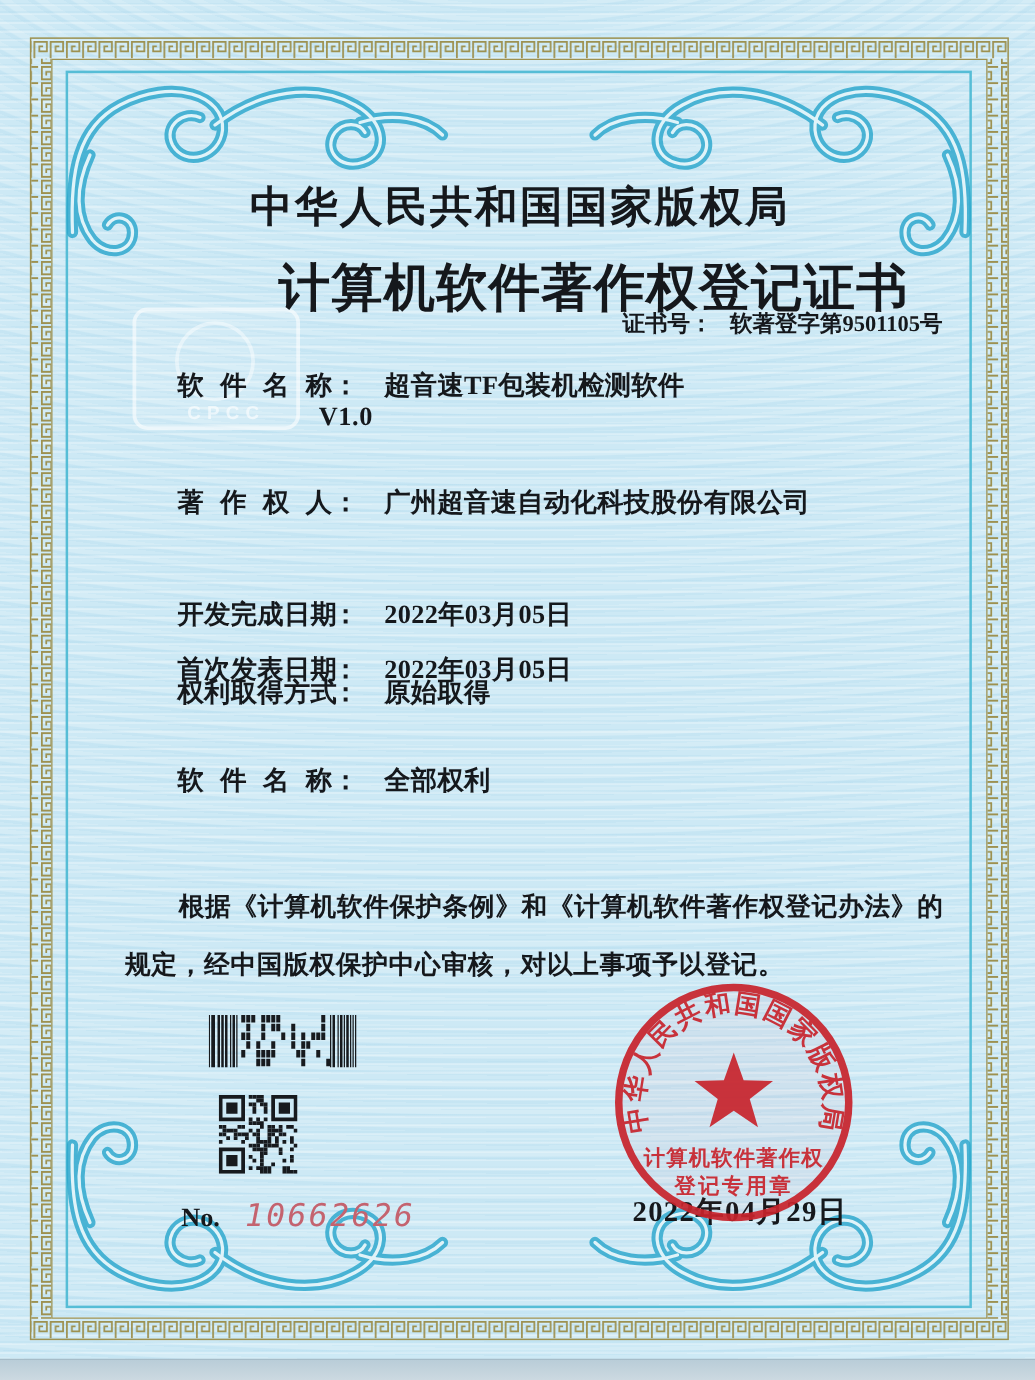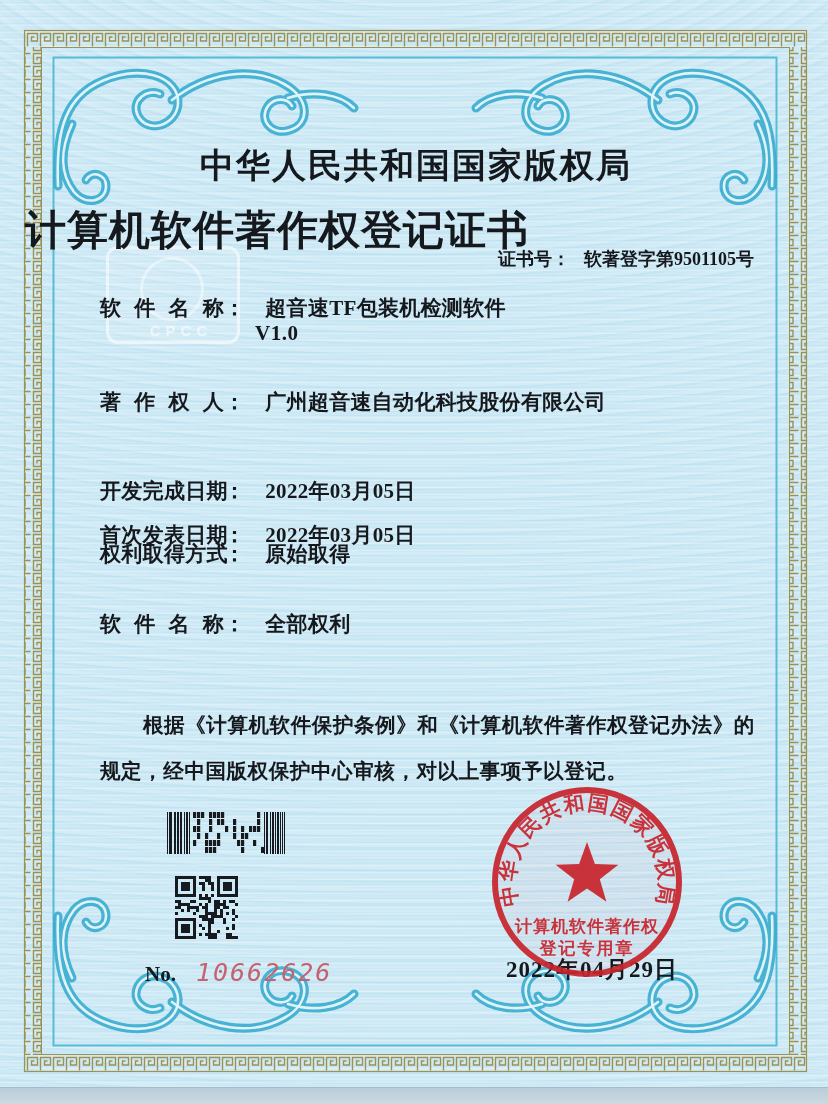--- a/index.html
+++ b/index.html
@@ -6,25 +6,25 @@
   .page{
     position:relative;width:828px;height:1104px;overflow:hidden;
     font-family:"Liberation Serif","DejaVu Serif",serif;color:#15181c;
     background:
       repeating-linear-gradient(0deg, rgba(255,255,255,.26) 0 1px, rgba(170,215,236,.22) 2px 3px, rgba(255,255,255,0) 3px 7px),
       repeating-radial-gradient(900px 420px at 50% -120px, rgba(255,255,255,.14) 0 7px, rgba(136,196,226,.10) 9px 13px, rgba(255,255,255,0) 13px 24px),
       #cde9f5;
   }
   .abs{position:absolute;}
   .issuer{left:25px;width:782px;top:143px;text-align:center;font-size:34px;font-weight:bold;letter-spacing:2px;}
-  .cert-title{left:25px;width:702px;top:203px;text-align:left;font-size:41px;font-weight:bold;letter-spacing:1px;}
+  .cert-title{left:25px;width:702px;top:203px;text-align:right;font-size:41px;font-weight:bold;letter-spacing:1px;}
   .certno{left:498px;top:247px;font-size:18px;font-weight:bold;white-space:nowrap;}
   .certno .v{margin-left:14px;}
   .row{left:100px;font-size:21px;font-weight:bold;white-space:nowrap;letter-spacing:.3px;}
-  .lbl{display:inline-block;width:124px;text-align:justify;text-align-last:justify;vertical-align:bottom;}
+  .lbl{display:inline-block;width:124px;text-align:justify;text-align-last:justify;vertical-align:bottom;margin-left:42px;}
   .val{margin-left:20px;}
   .cont{left:255px;font-size:21px;font-weight:bold;letter-spacing:.5px;}
   .stmt{font-size:20.5px;font-weight:bold;letter-spacing:.6px;white-space:nowrap;}
   .serial{left:145px;top:958px;font-size:21px;font-weight:bold;white-space:nowrap;}
   .serial .num{font-family:"DejaVu Sans Mono","Liberation Mono",monospace;font-weight:normal;color:#c4636f;letter-spacing:2px;font-size:25px;margin-left:20px;font-style:italic;}
   .issue-date{left:506px;top:954px;font-size:23px;font-weight:bold;letter-spacing:1px;z-index:6;}
   .wm{left:106px;top:246px;width:128px;height:92px;border:3px solid rgba(255,255,255,.55);border-radius:12px;background:rgba(255,255,255,.10);z-index:1;}
   .wm .wm-circle{position:absolute;left:31px;top:8px;width:58px;height:58px;border:3px solid rgba(255,255,255,.45);border-radius:50%;}
   .wm .wm-text{position:absolute;left:16px;right:0;bottom:2px;text-align:center;font-family:"Liberation Sans","DejaVu Sans",sans-serif;font-size:15px;letter-spacing:5px;color:rgba(255,255,255,.60);font-weight:bold;}
   .scan-bottom{left:0;right:0;bottom:0;height:16px;background:linear-gradient(#b9cdd8,#ccd9e1);border-top:1px solid #a6bcc8;z-index:7;}

